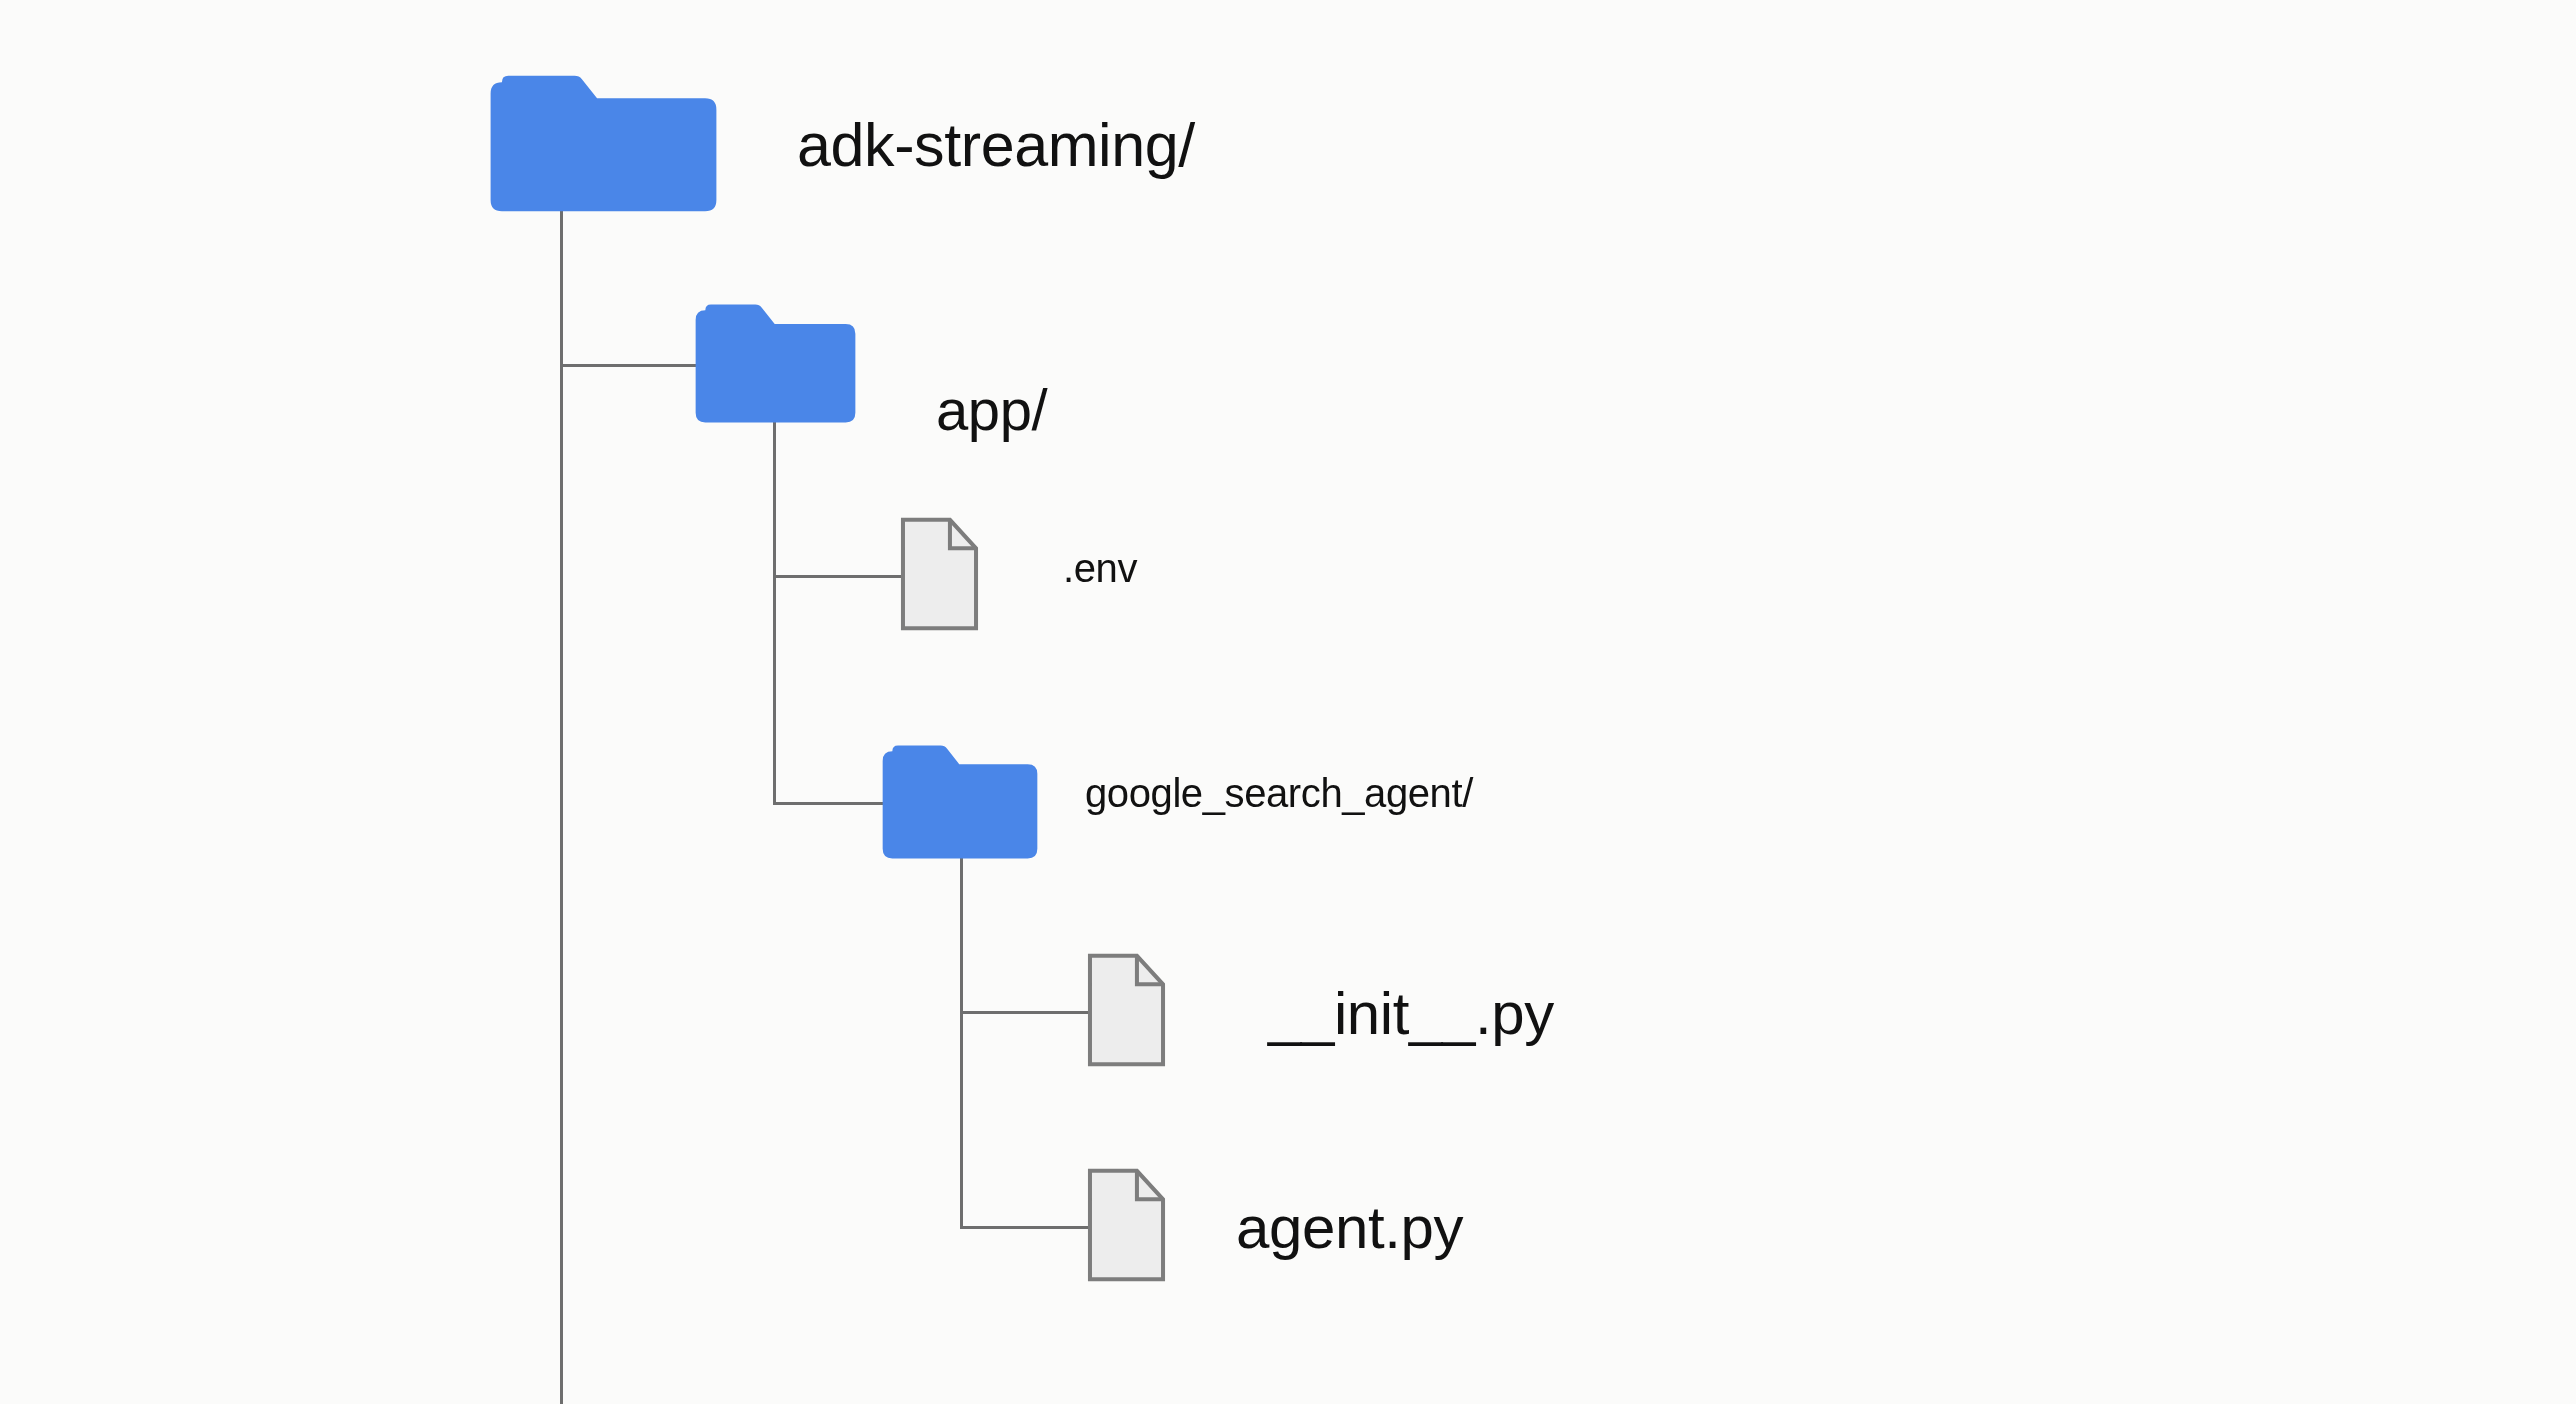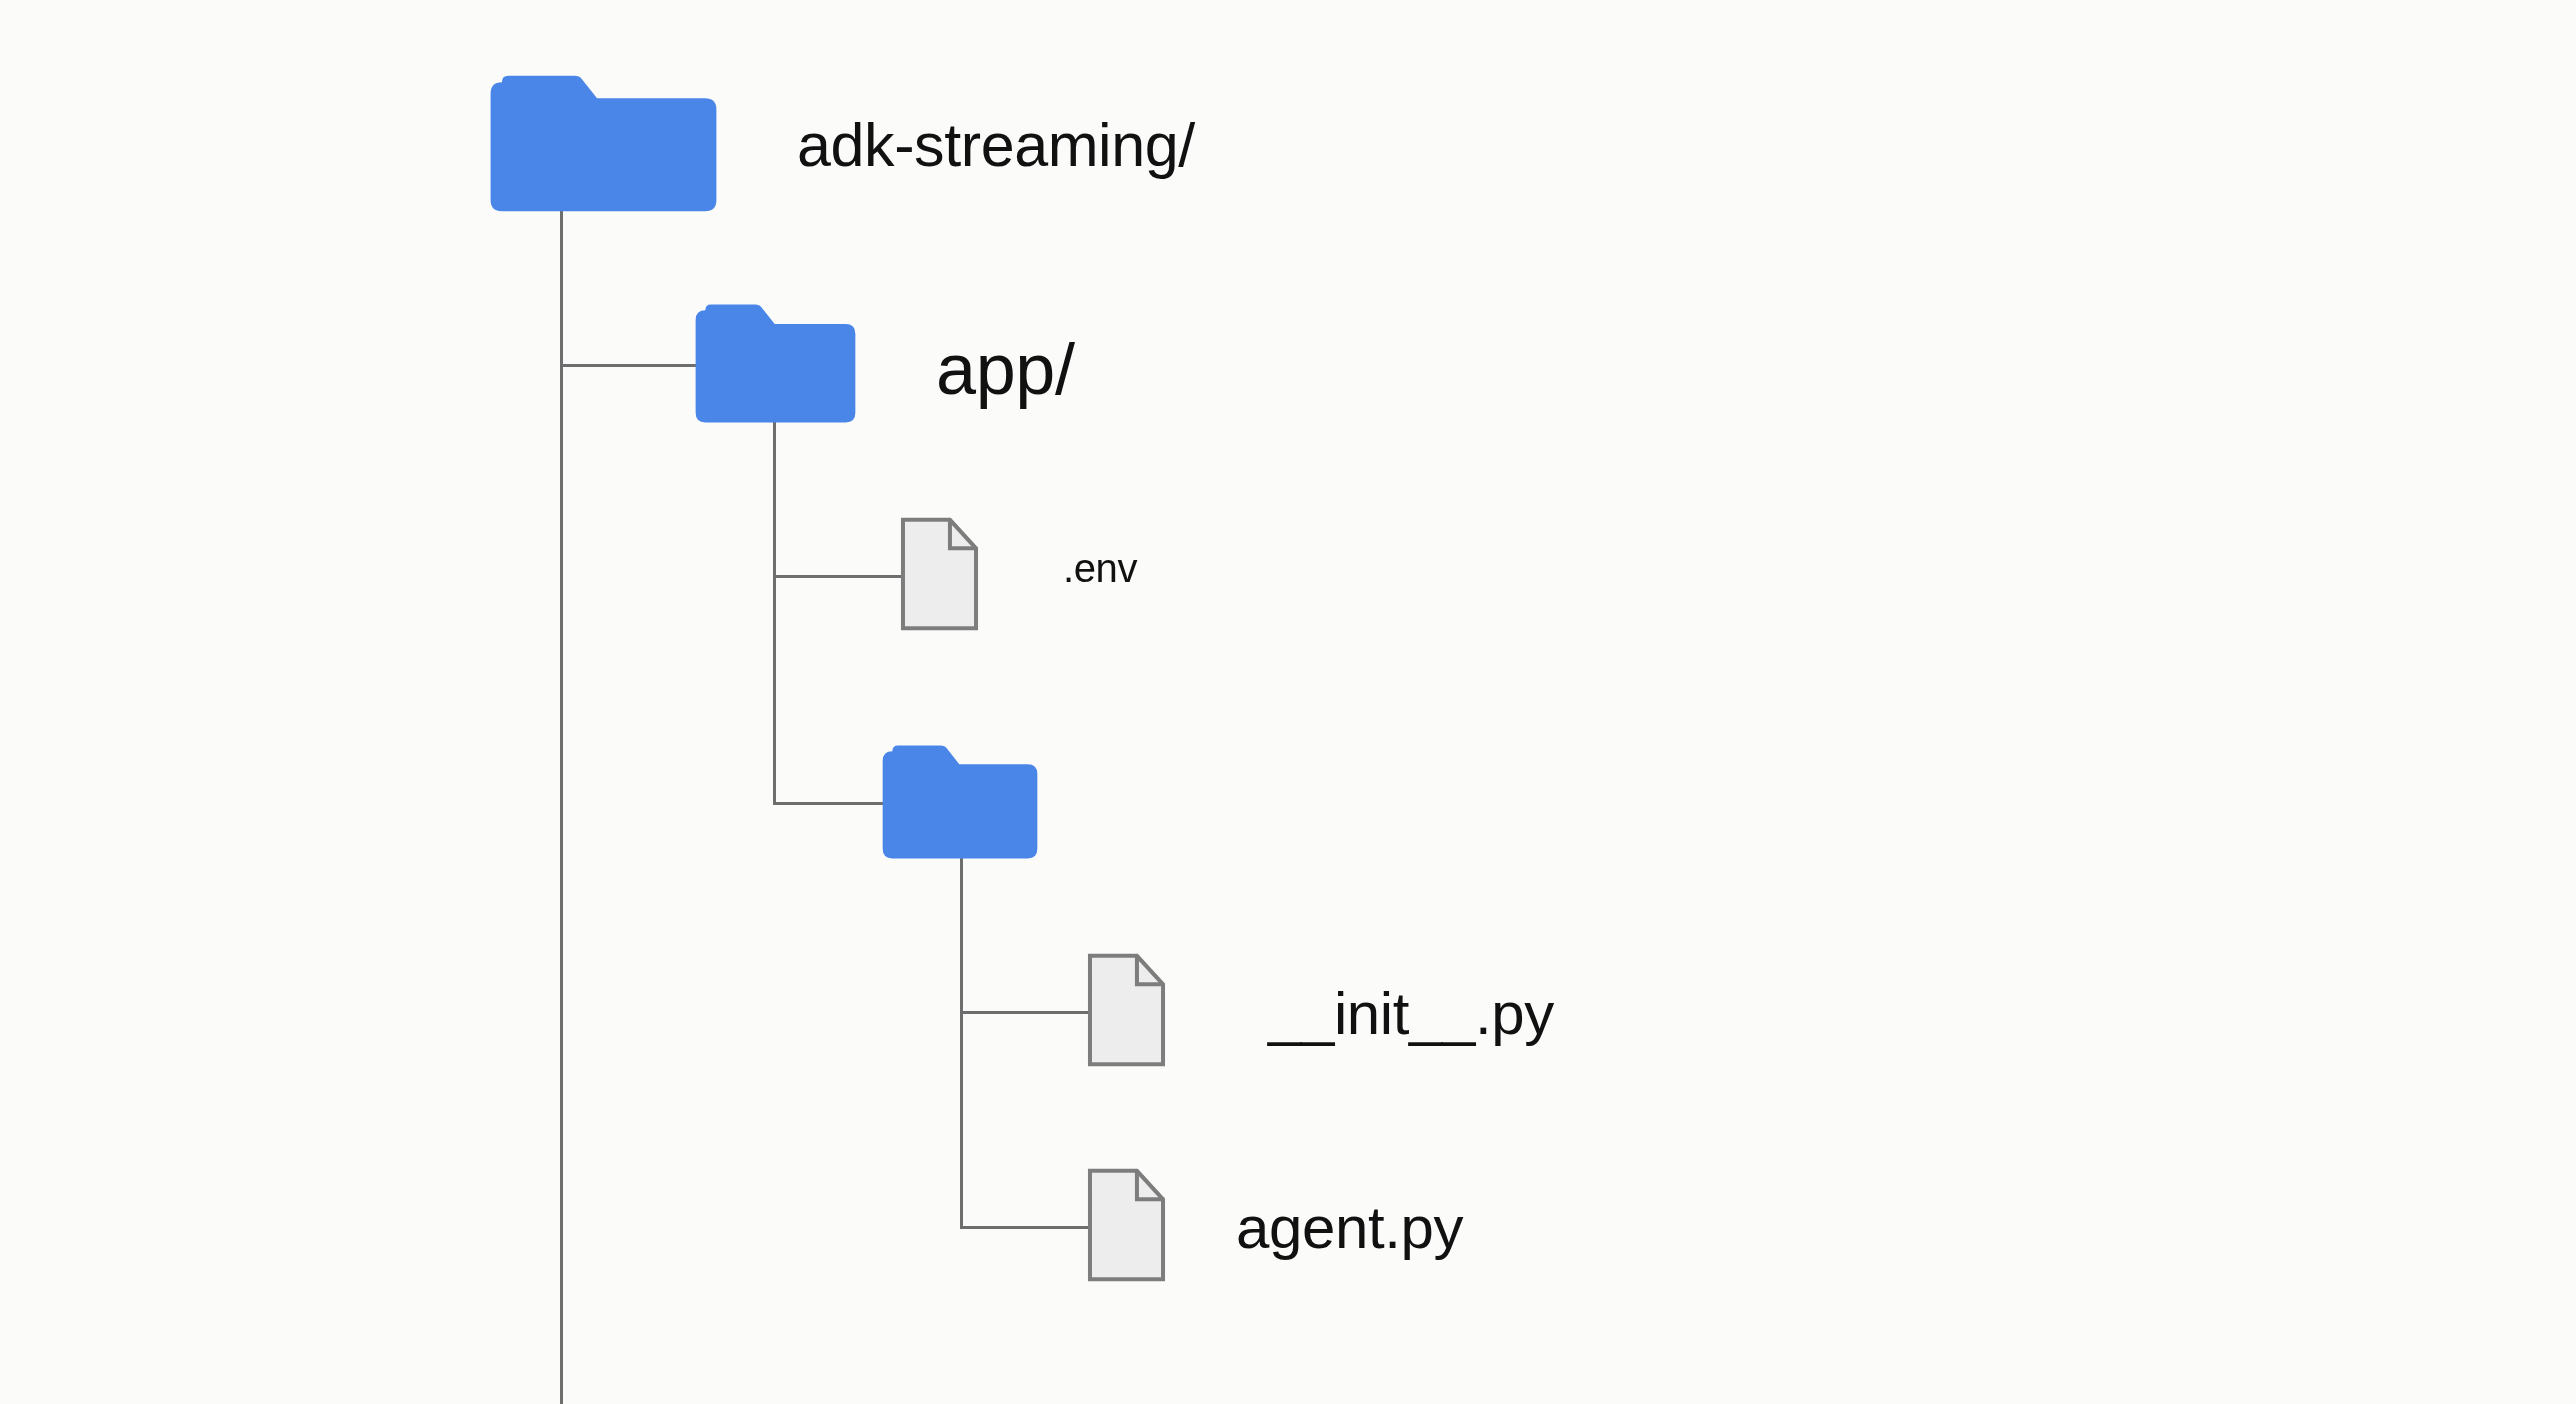--- a/index.html
+++ b/index.html
@@ -41,21 +41,21 @@
   
   .label {
     position: absolute;
     color: #111111;
     font-weight: 400;
     letter-spacing: -0.4px;
     white-space: nowrap;
     line-height: 1;
   }
   .label.lvl0 { font-size: 61px; }
-  .label.lvl1 { font-size: 72px; }
+  .label.lvl1 { font-size: 58px; margin-top: 48px; }
   .label.lvl2 { font-size: 40px; }
   .label.lvl3 { font-size: 60px; margin-left: 44px; }
 </style>
 </head>
 <body>
 
 <div id="stage">
 
   <div class="conn v" style="left:560px; top:211px; height:1193px;"></div>
 
@@ -129,20 +129,21 @@
                L182 25
                Q194 25 194 37
                L194 130
                Q194 142 182 142
                L14 142
                Q2 142 2 130
                L2 21
                Q2 9 14 9 Z"></path>
     </svg>
   </span>
+  <span class="label lvl2" style="left:1085px; top:773px;">google_search_agent/</span>
 
   <span class="file" style="left:1087px; top:953px; width:79px; height:114px;">
     <svg viewBox="0 0 98 142" xmlns="http://www.w3.org/2000/svg" aria-hidden="true">
       <path fill="#ededed" stroke="#7d7d7d" stroke-width="5" stroke-linejoin="miter" d="M3.5 3.5 L62 3.5 L94.5 39 L94.5 138.5 L3.5 138.5 Z"></path>
       <path fill="none" stroke="#7d7d7d" stroke-width="5" stroke-linejoin="miter" d="M62 3.5 L62 39 L94.5 39"></path>
     </svg>
   </span>
   <span class="label lvl3" style="left:1224px; top:984px;">__init__.py</span>
 
   <span class="file" style="left:1087px; top:1168px; width:79px; height:114px;">

